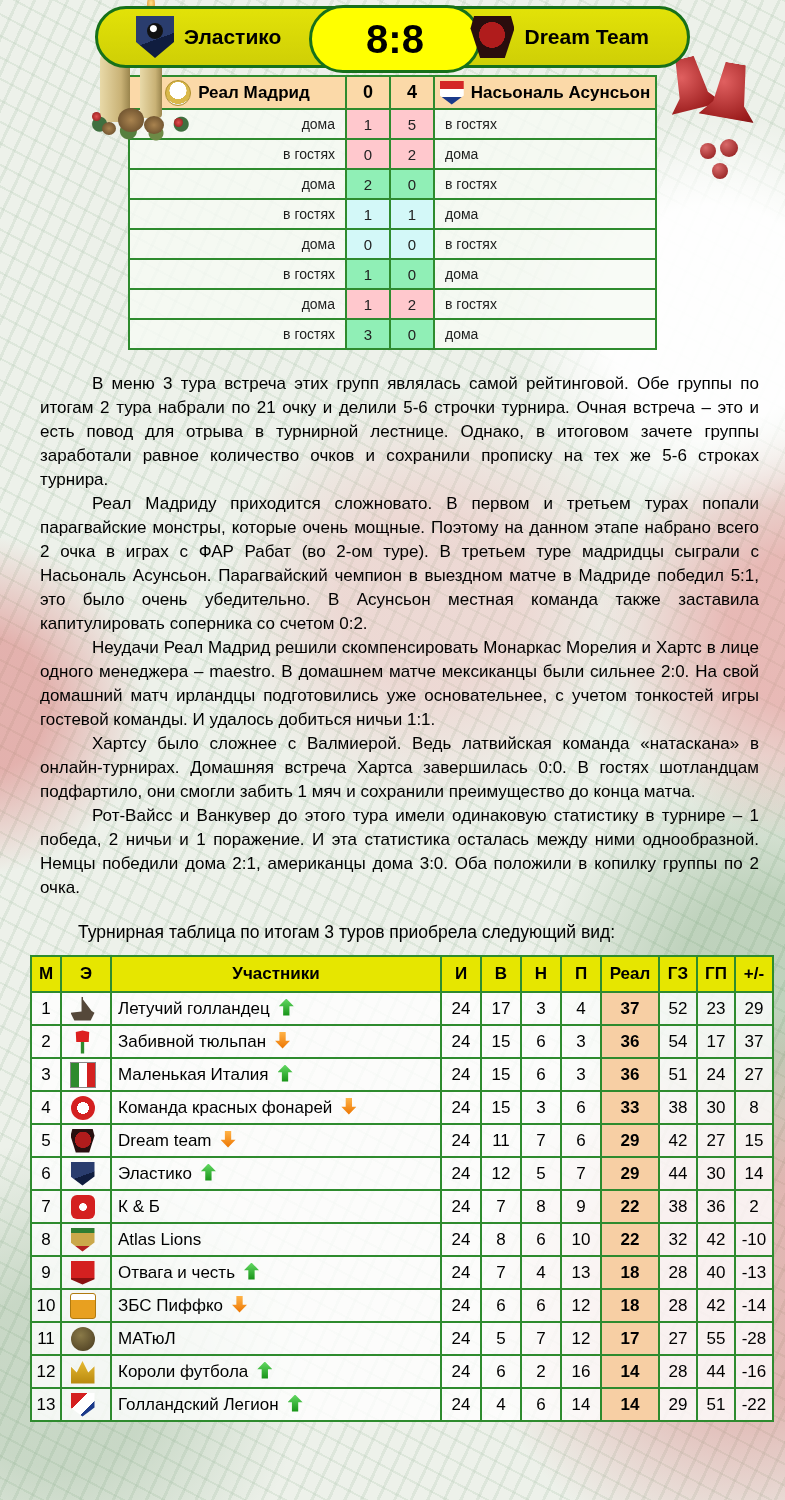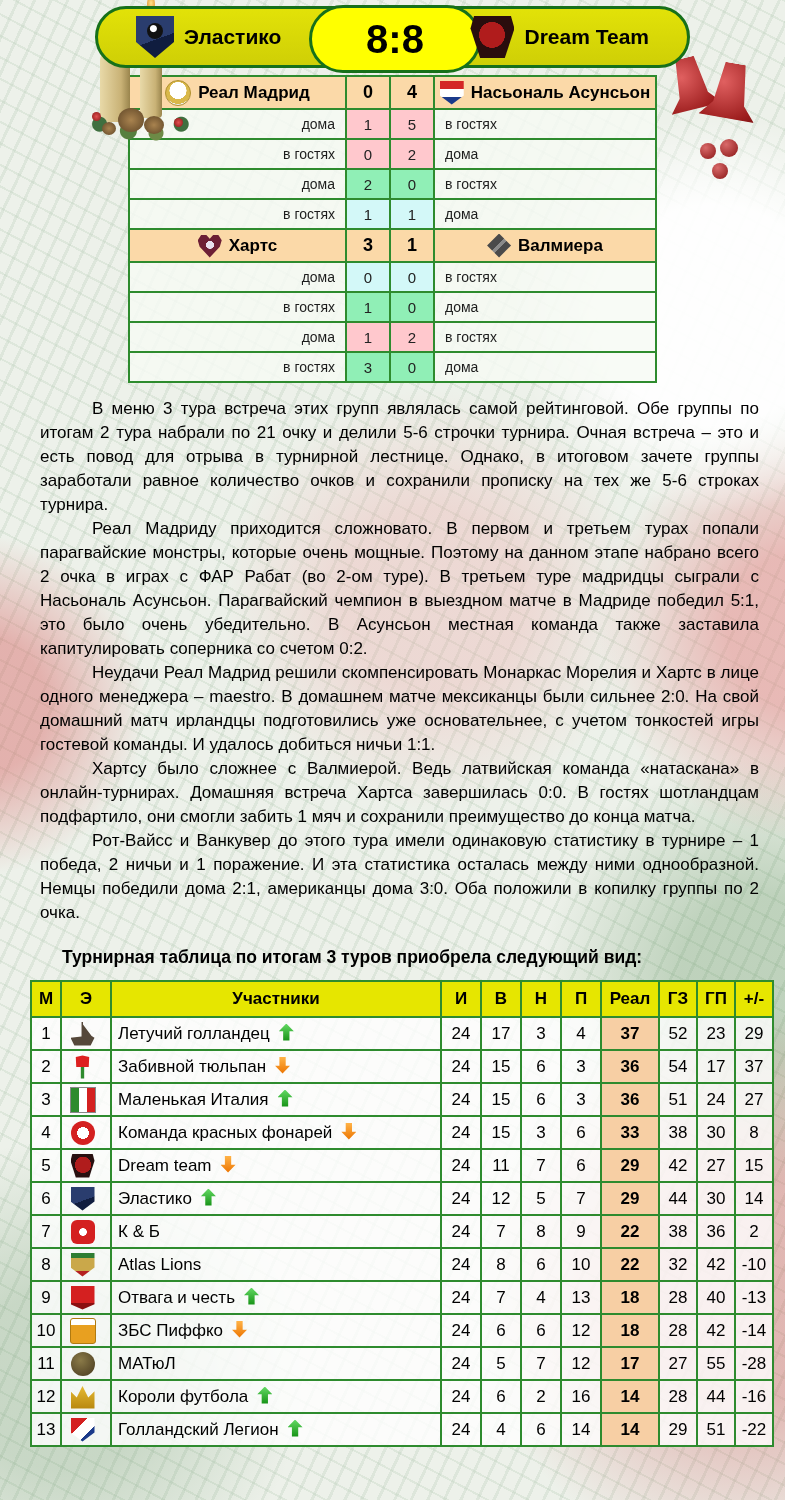--- a/index.html
+++ b/index.html
@@ -57,21 +57,21 @@
     display:flex;align-items:center;justify-content:center;font-size:40px;font-weight:bold}
   .logo{display:inline-block}
   .shield{clip-path:polygon(0 0,100% 0,100% 62%,50% 100%,0 62%)}
   .logo-elastico{width:38px;height:42px;background:linear-gradient(160deg,#2a3d6e 55%,#101d3f 55%);position:relative}
   .logo-elastico:after{content:"";position:absolute;left:11px;top:7px;width:16px;height:16px;border-radius:50%;
     background:radial-gradient(circle at 40% 35%,#fff 0 3px,#111 4px 8px)}
   .logo-dream{width:44px;height:42px;background:radial-gradient(circle at 50% 45%,#b01c1c 0 40%,#2a0d0d 41%);
     clip-path:polygon(8% 0,92% 0,100% 30%,78% 100%,22% 100%,0 30%)}
   
   table{border-collapse:collapse}
-  .mt{margin:75px auto 4px auto;width:527px;table-layout:fixed}
+  .mt{margin:75px auto 12px auto;width:527px;table-layout:fixed}
   .mt td{border:2px solid #2e8b2e;box-sizing:border-box;overflow:hidden;white-space:nowrap}
   .mt .mh{background:#fbd9a8;height:33px;font-weight:bold;font-size:17px;text-align:center}
   .mt .mh.sc{font-size:18px}
   .mt .mh .tname{vertical-align:middle}
   .mt .lbl{background:rgba(246,250,244,.82);font-size:14px;color:#1d1d1d;height:30px;padding:0 10px}
   .mt .lbl.r{text-align:right}
   .mt .lbl.l{text-align:left}
   .mt .ssc{text-align:center;font-size:15px;color:#222}
   .mt .ssc[data-tone="pink"]{background:#ffc8cd}
   .mt .ssc[data-tone="green"]{background:#90efb6}
@@ -82,21 +82,21 @@
   .e-nacional{clip-path:polygon(0 0,100% 0,100% 62%,50% 100%,0 62%);background:linear-gradient(180deg,#d42626 34%,#fff 34% 67%,#1b3a8a 67%)}
   .e-monarcas{border-radius:50%;background:radial-gradient(circle at 50% 50%,#f6c93c 0 40%,#d42626 41%)}
   .e-wexford{clip-path:polygon(0 0,100% 0,100% 62%,50% 100%,0 62%);background:linear-gradient(180deg,#14284f 60%,#0a1630 60%);position:relative}
   .e-hearts{background:radial-gradient(circle at 50% 45%,#e8e0ee 0 22%,#6d1f35 23%);clip-path:polygon(50% 100%,8% 55%,0 28%,14% 6%,36% 6%,50% 22%,64% 6%,86% 6%,100% 28%,92% 55%)}
   .e-valmiera{background:linear-gradient(135deg,#4a4a4a 45%,#8a8a8a 45% 55%,#4a4a4a 55%);clip-path:polygon(50% 0,100% 50%,50% 100%,0 50%)}
   .e-rwe{border-radius:50%;background:radial-gradient(circle at 50% 50%,#fff 0 30%,#d42020 31%);border:1px solid #a81414}
   .e-whitecaps{background:linear-gradient(180deg,#2457a8 40%,#fff 40% 60%,#2457a8 60%);clip-path:polygon(50% 0,100% 50%,50% 100%,0 50%)}
   
   .article{padding:10px 26px 0 40px;font-size:17px;line-height:24px;text-align:justify}
   .article p{margin:0;text-indent:52px}
-  .tbl-heading{padding:22px 26px 12px 36px;font-size:17.5px;font-weight:bold;text-indent:26px}
+  .tbl-heading{padding:22px 26px 12px 52px;font-size:17.5px;font-weight:normal;text-indent:26px}
   
   .st{margin:0 auto 0 30px;width:740px;table-layout:fixed}
   .st td,.st th{border:2px solid #2e8b2e;box-sizing:border-box;text-align:center;overflow:hidden}
   .st th{background:#e6e600;height:36px;font-size:17px;font-weight:bold;color:#000}
   .st td{background:rgba(255,255,255,.80);height:33px;font-size:17px}
   .st td.pts{background:#f7cfa4;font-weight:bold}
   .st td.team{text-align:left;padding-left:6px;white-space:nowrap}
   .s-emb{width:24px;height:24px}
   .arrow{display:inline-block;width:15px;height:17px;margin-left:9px;vertical-align:-2px}
   .arrow[data-dir="up"]{background:linear-gradient(#62d862,#169216);clip-path:polygon(50% 0,100% 46%,71% 46%,71% 100%,29% 100%,29% 46%,0 46%)}
@@ -186,26 +186,20 @@
     <td class="lbl l">в гостях</td>
   </tr>
   <tr>
     <td class="lbl r">в гостях</td>
     <td class="ssc" data-tone="cyan">1</td>
     <td class="ssc" data-tone="cyan">1</td>
     <td class="lbl l">дома</td>
   </tr>
 
   <tr>
-    <td class="mh"><span class="emb m-emb e-hearts"></span><span class="tname">Хартс</span></td>
-    <td class="mh sc">3</td>
-    <td class="mh sc">1</td>
-    <td class="mh"><span class="emb m-emb e-valmiera"></span><span class="tname">Валмиера</span></td>
-  </tr>
-  <tr>
     <td class="lbl r">дома</td>
     <td class="ssc" data-tone="cyan">0</td>
     <td class="ssc" data-tone="cyan">0</td>
     <td class="lbl l">в гостях</td>
   </tr>
   <tr>
     <td class="lbl r">в гостях</td>
     <td class="ssc" data-tone="green">1</td>
     <td class="ssc" data-tone="green">0</td>
     <td class="lbl l">дома</td>

